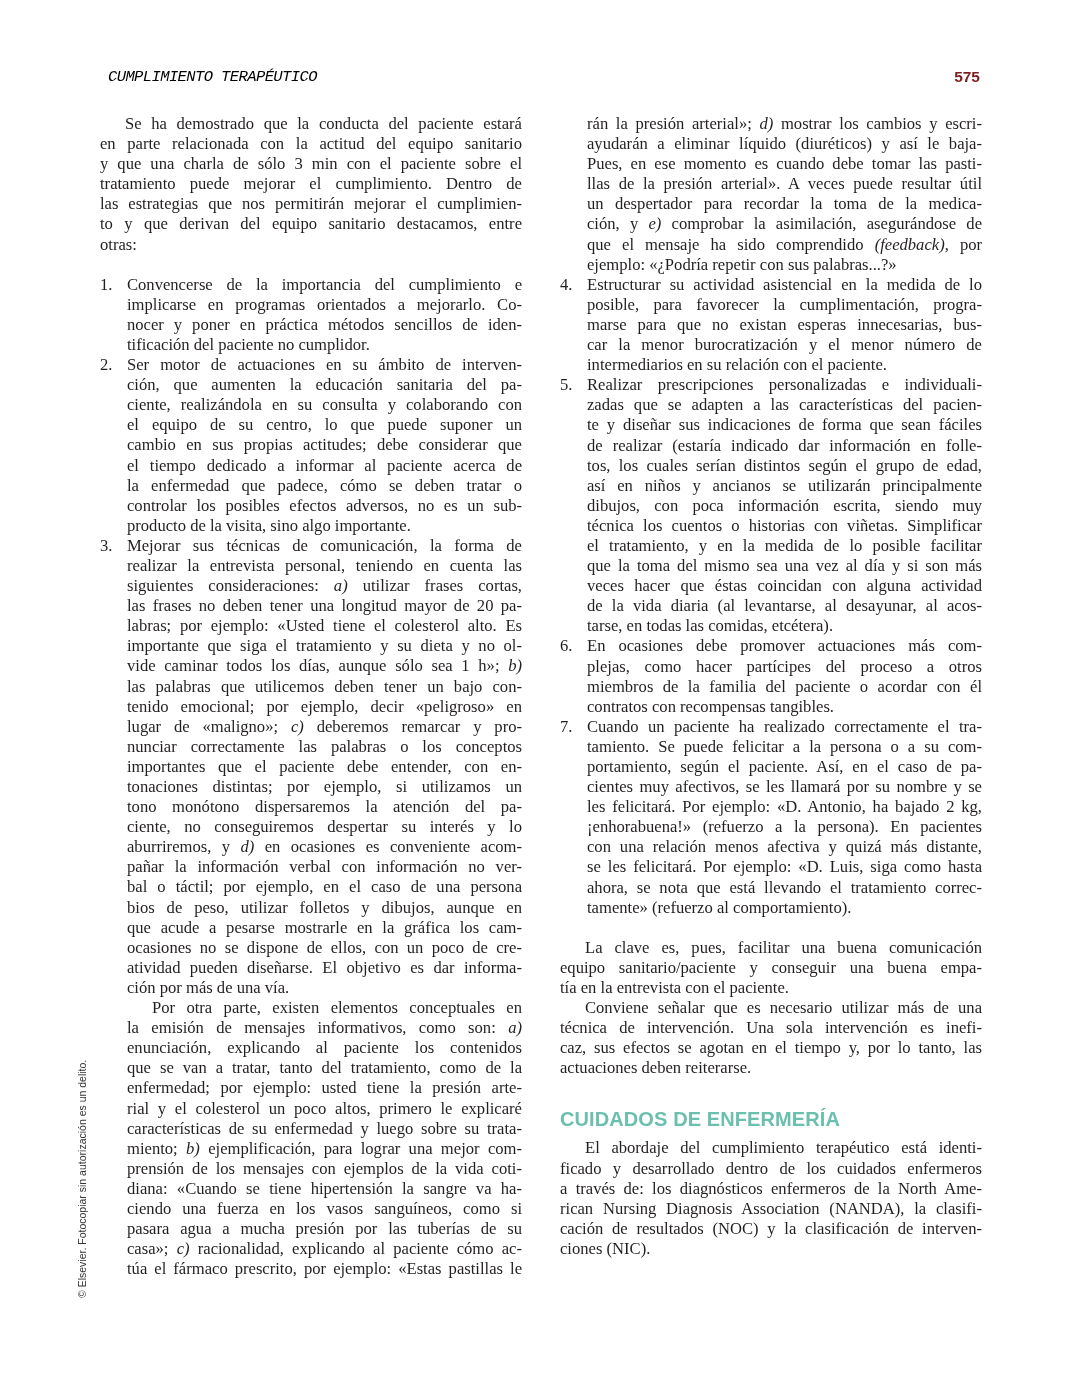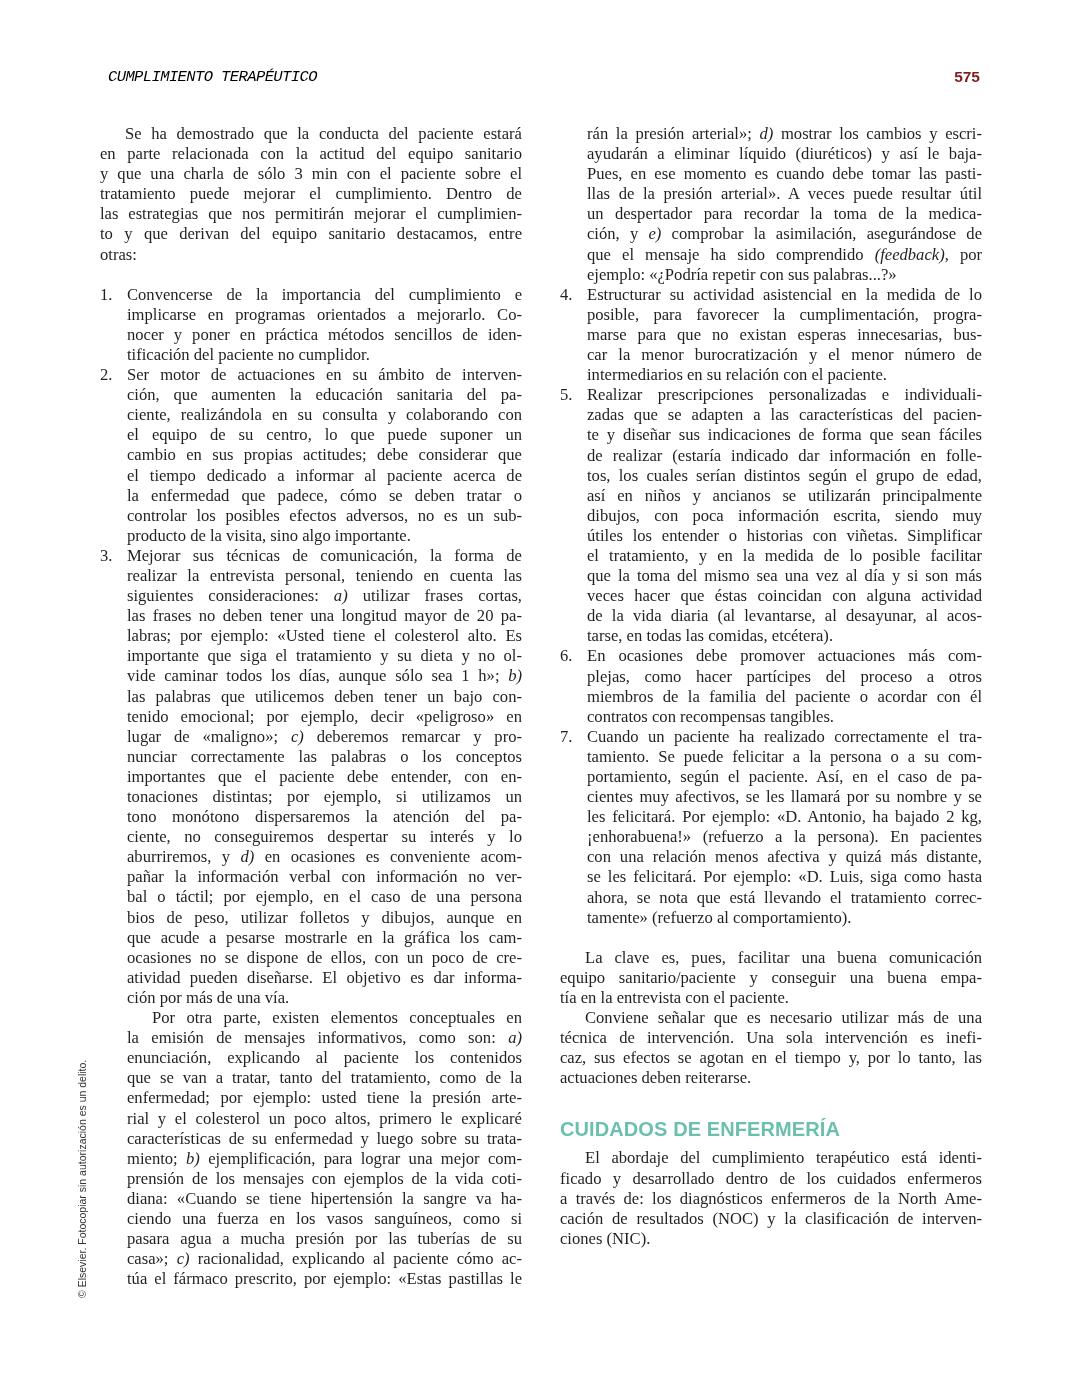--- a/index.html
+++ b/index.html
@@ -14,21 +14,21 @@
     font-family: "Liberation Sans", sans-serif; font-weight: bold;
     font-size: 15.5px; color: #7f1d1d;
   }
   .side-note {
     position: absolute; left: 76px; top: 1298px;
     transform-origin: 0 0; transform: rotate(-90deg);
     font-family: "Liberation Sans", sans-serif; font-size: 10.5px;
     color: #333; white-space: nowrap; width: 245px;
   }
   .col {
-    position: absolute; top: 124px; width: 422px;
+    position: absolute; top: 114px; width: 422px;
     font-family: "Liberation Serif", serif; font-size: 16.6px;
     line-height: 20.1px;
   }
   .col-left { left: 100px; }
   .col-right { left: 560px; }
   .line { display: block; text-align: justify; text-align-last: justify; white-space: nowrap; height: 20.1px; overflow: visible; }
   .line.last { text-align-last: left; }
   .indent { padding-left: 25px; }
   .item { position: relative; padding-left: 27px; }
   .item .num { position: absolute; left: 0; top: 0; }
@@ -147,21 +147,21 @@
 
   <div class="item">
     <span class="num">5.</span>
     <span class="line">Realizar prescripciones personalizadas e individuali-</span>
     <span class="line">zadas que se adapten a las características del pacien-</span>
     <span class="line">te y diseñar sus indicaciones de forma que sean fáciles</span>
     <span class="line">de realizar (estaría indicado dar información en folle-</span>
     <span class="line">tos, los cuales serían distintos según el grupo de edad,</span>
     <span class="line">así en niños y ancianos se utilizarán principalmente</span>
     <span class="line">dibujos, con poca información escrita, siendo muy</span>
-    <span class="line">útiles los entender o historias con viñetas. Simplificar</span>
+    <span class="line">técnica los cuentos o historias con viñetas. Simplificar</span>
     <span class="line">el tratamiento, y en la medida de lo posible facilitar</span>
     <span class="line">que la toma del mismo sea una vez al día y si son más</span>
     <span class="line">veces hacer que éstas coincidan con alguna actividad</span>
     <span class="line">de la vida diaria (al levantarse, al desayunar, al acos-</span>
     <span class="line last">tarse, en todas las comidas, etcétera).</span>
   </div>
 
   <div class="item">
     <span class="num">6.</span>
     <span class="line">En ocasiones debe promover actuaciones más com-</span>
@@ -199,16 +199,17 @@
   </div>
 
   <div style="height:26px"></div>
   <h2 class="heading">CUIDADOS DE ENFERMERÍA</h2>
   <div style="height:4px"></div>
 
   <div>
     <span class="line indent">El abordaje del cumplimiento terapéutico está identi-</span>
     <span class="line">ficado y desarrollado dentro de los cuidados enfermeros</span>
     <span class="line">a través de: los diagnósticos enfermeros de la North Ame-</span>
+    <span class="line">rican Nursing Diagnosis Association (NANDA), la clasifi-</span>
     <span class="line">cación de resultados (NOC) y la clasificación de interven-</span>
     <span class="line last">ciones (NIC).</span>
   </div>
 </div>
 
 </body></html>

